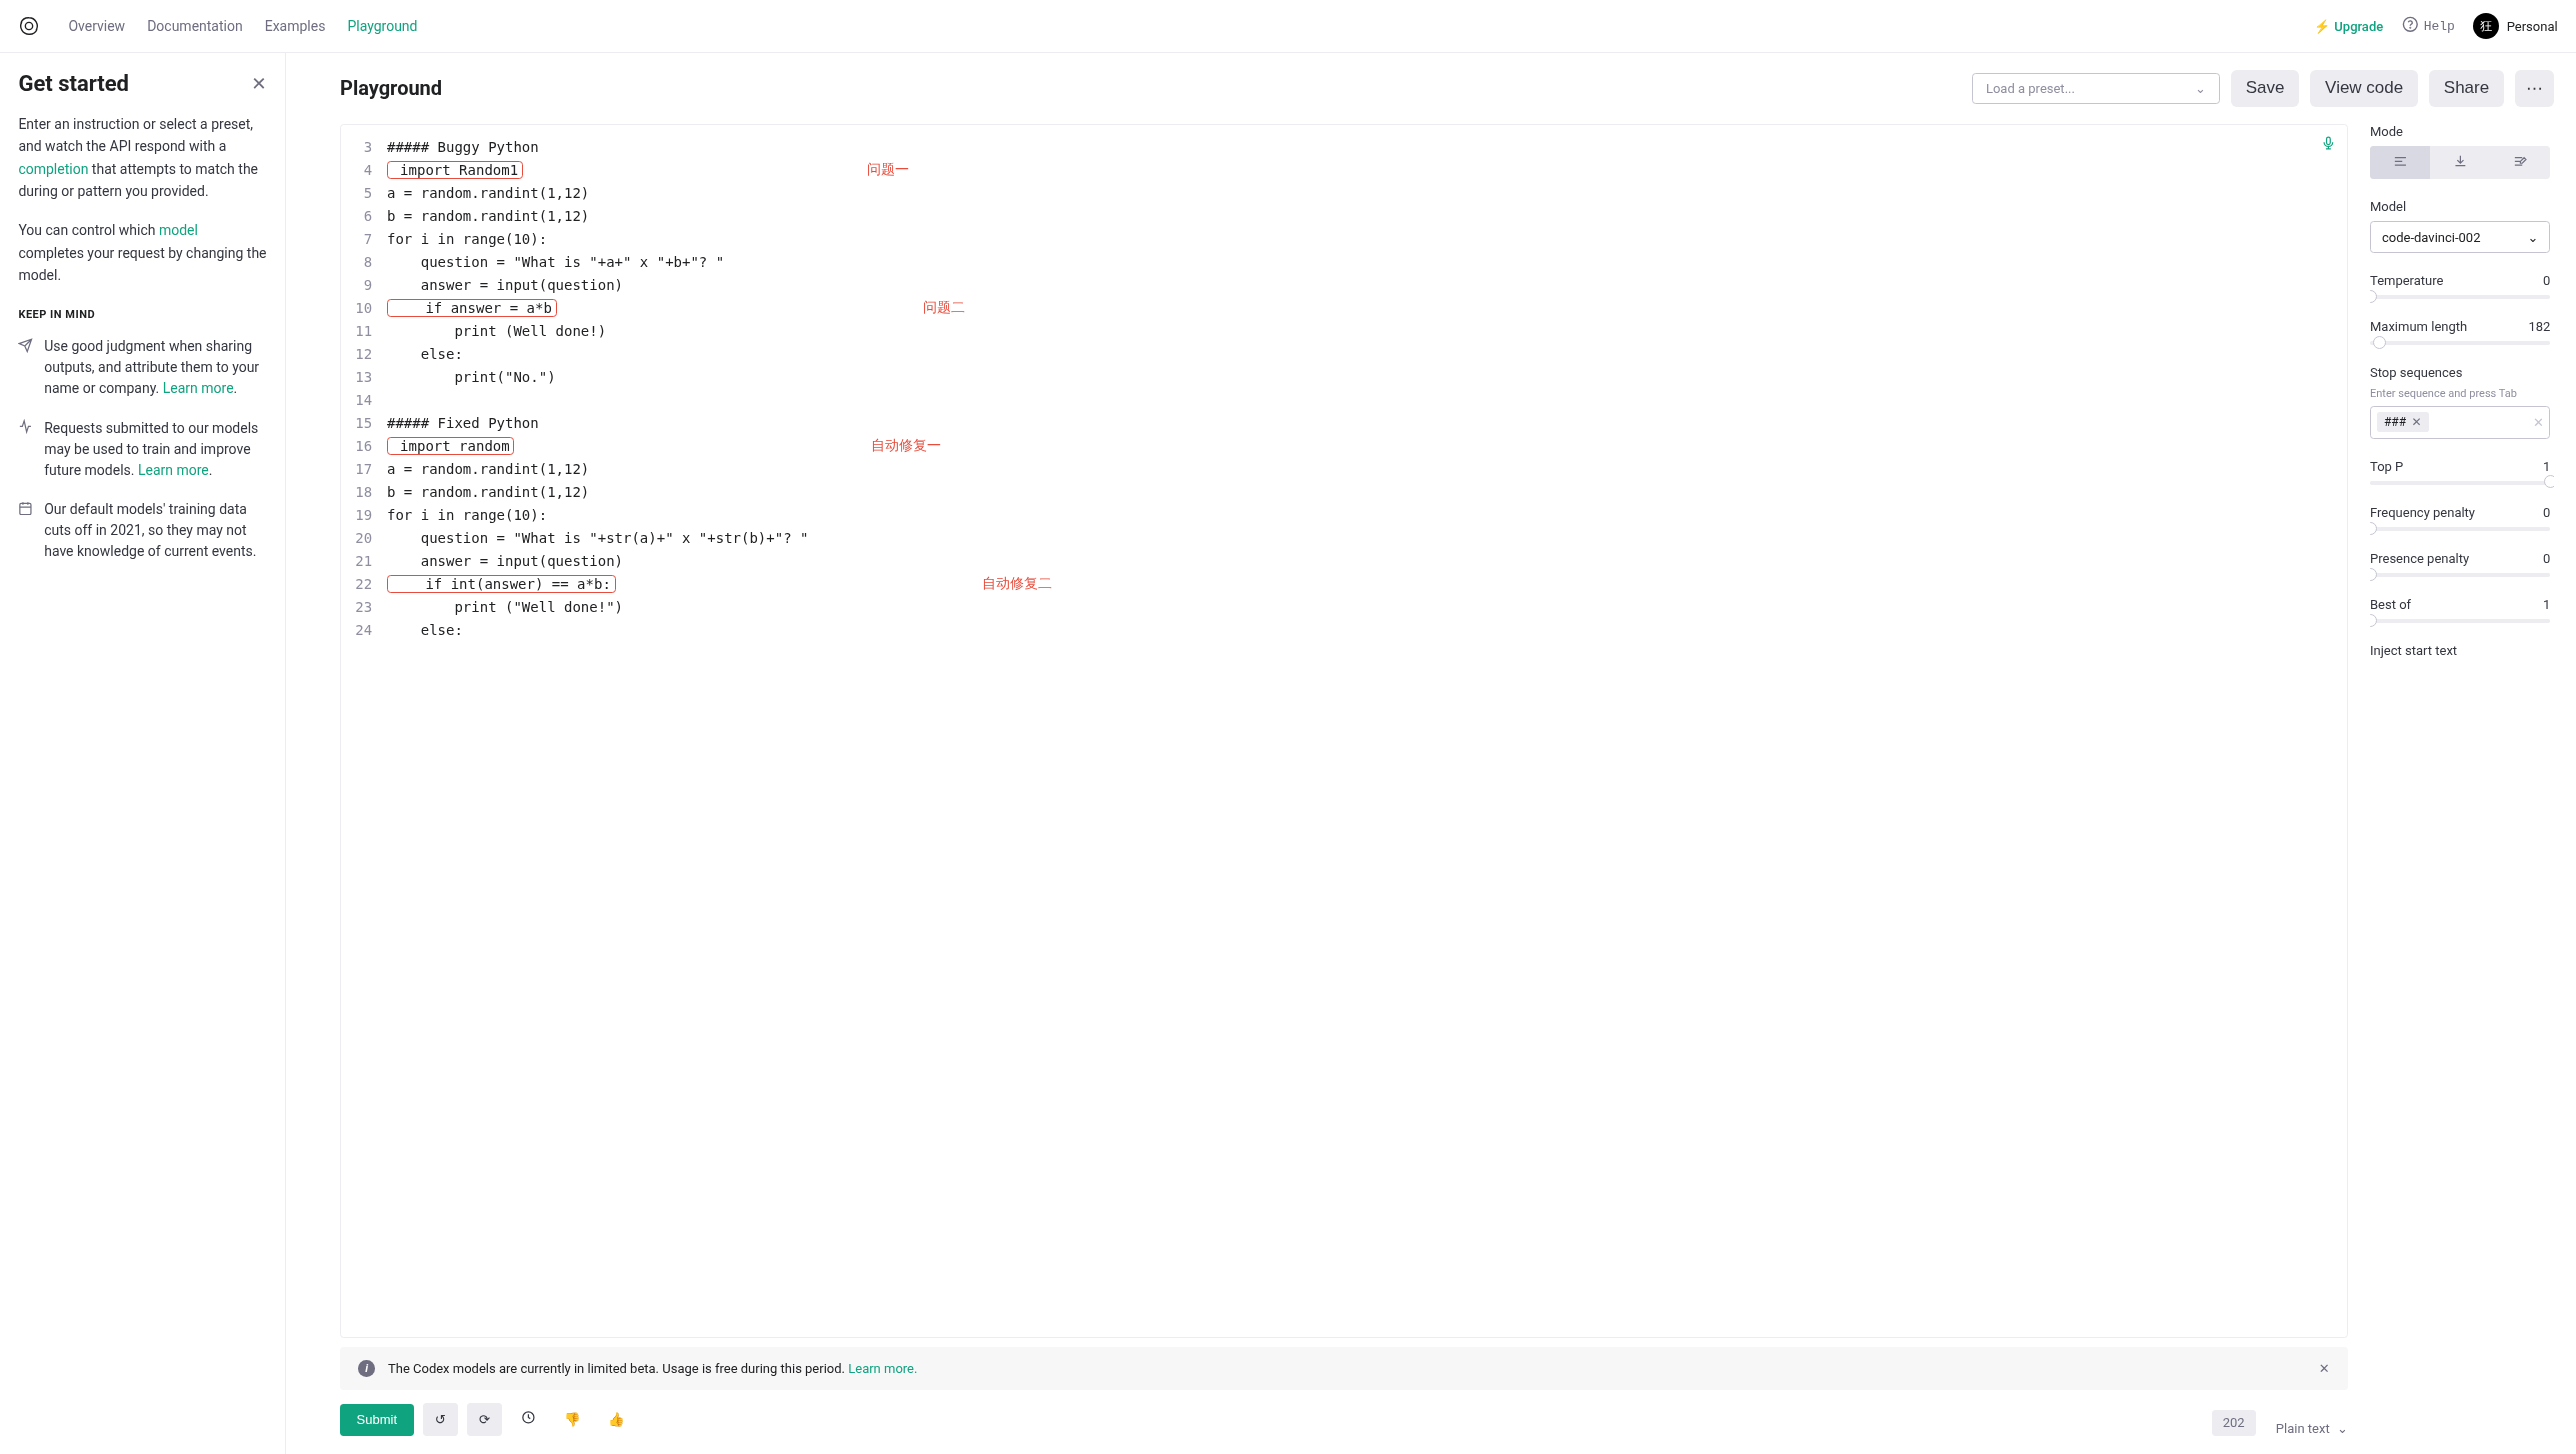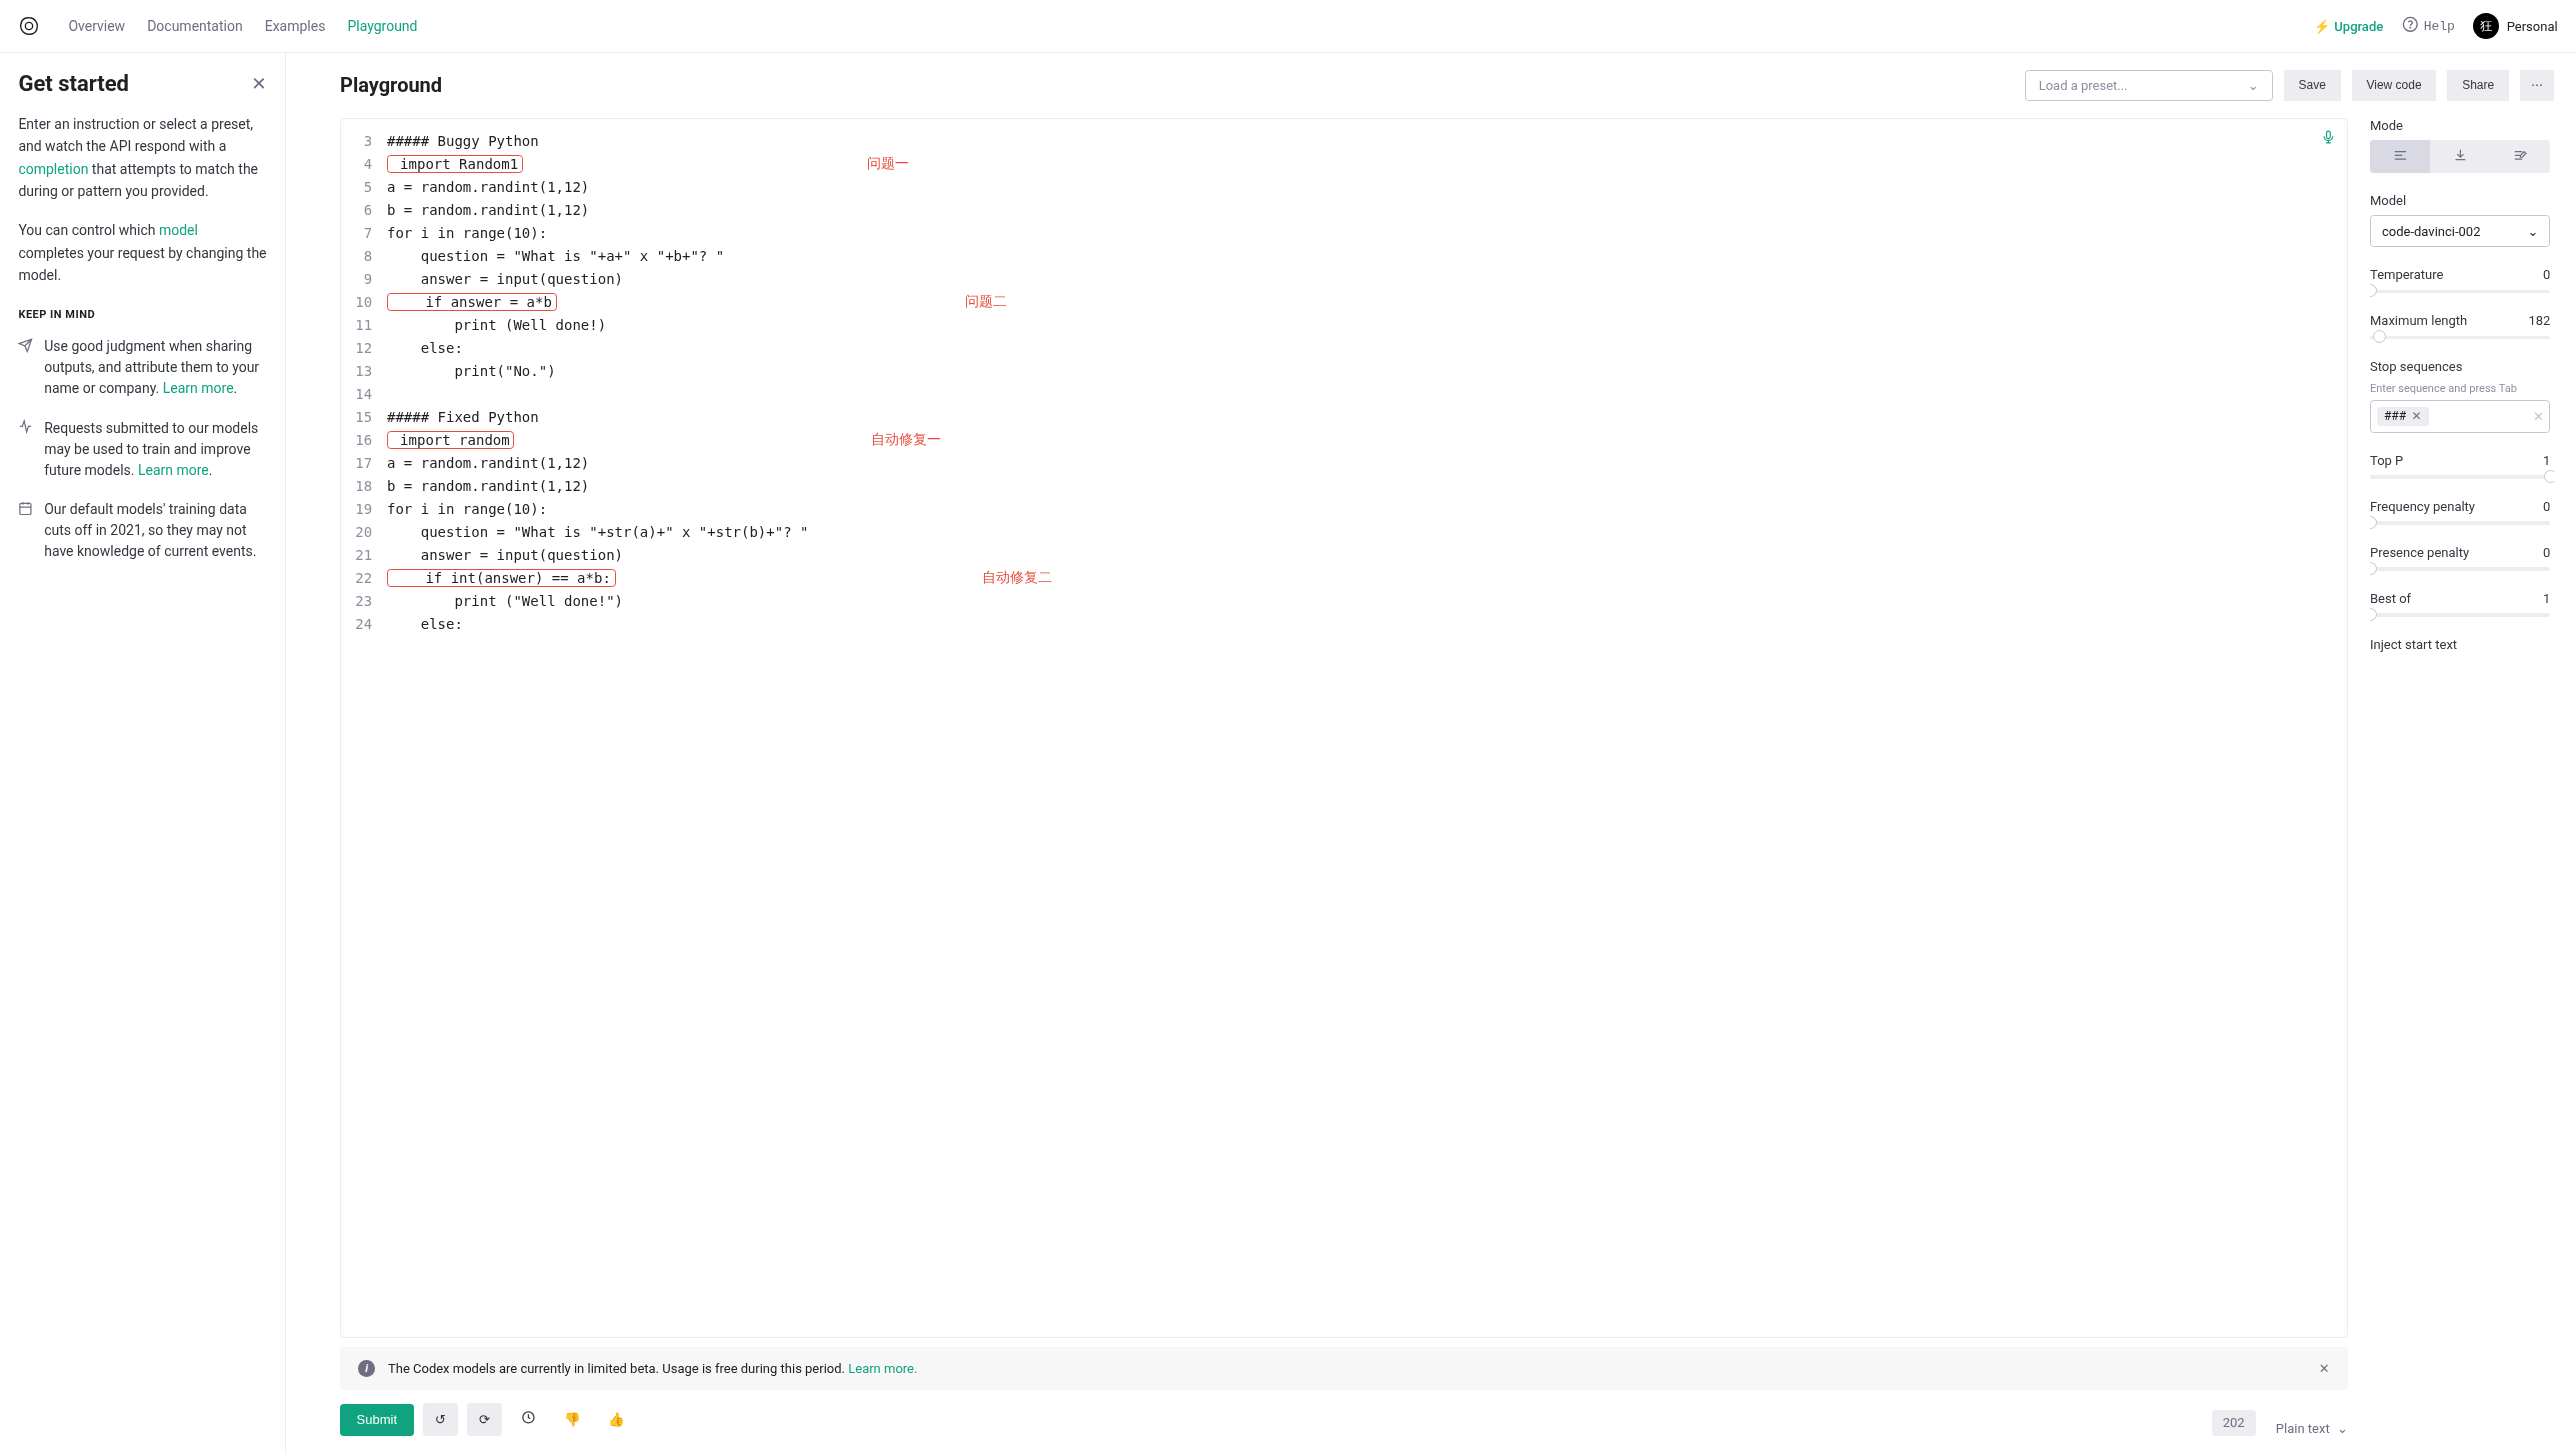--- a/index.html
+++ b/index.html
@@ -22,21 +22,21 @@
 .sidebar-text { color: #353740; line-height: 1.6; margin-bottom: 16.6px; font-size: 14px; }
 .sidebar-text a, .link { color: #10a37f; text-decoration: none; cursor: pointer; }
 .keep-in-mind { font-size: 11px; font-weight: 700; letter-spacing: 0.5px; margin: 22px 0 14.8px; }
 .tip { display: flex; gap: 11px; margin-bottom: 18.4px; }
 .tip-icon { flex-shrink: 0; width: 14.8px; color: #6e6e80; margin-top: 1.8px; }
 .tip-text { color: #353740; line-height: 1.5; font-size: 14px; }
 .content { flex: 1; display: flex; flex-direction: column; overflow: hidden; }
 .content-header { display: flex; align-items: center; padding: 16.6px 22px; gap: 11px; }
 .page-title { font-size: 20px; font-weight: 700; }
 .preset-select { margin-left: auto; border: 0.9px solid #c5c5d2; border-radius: 3.7px; padding: 7.4px 13px; width: 248px; color: #8e8ea0; display: flex; justify-content: space-between; align-items: center; cursor: pointer; }
-.btn { background: #ececf1; border: none; border-radius: 0; padding: 8.3px 14.8px; cursor: pointer; font-size: 12px; color: #353740; }
+.btn { background: #ececf1; border: none; border-radius: 6px; padding: 8.3px 14.8px; cursor: pointer; font-size: 17px; color: #353740; }
 .content-body { flex: 1; display: flex; overflow: hidden; padding: 0 22px 18.4px; gap: 22px; }
 .editor-area { flex: 1; display: flex; flex-direction: column; overflow: hidden; }
 .code-editor { flex: 1; border: 0.9px solid #ececf1; border-radius: 3.7px; overflow: auto; padding: 11px 0; font-family: "SFMono-Regular", Consolas, monospace; font-size: 14px; position: relative; }
 .mic-icon { position: absolute; top: 11px; right: 11px; color: #10a37f; cursor: pointer; }
 .code-line { display: flex; align-items: center; min-height: 23px; position: relative; }
 .line-num { width: 46px; text-align: right; color: #8e8ea0; padding-right: 14.8px; user-select: none; flex-shrink: 0; }
 .line-content { white-space: pre; }
 .highlight-box { border: 1.8px solid #e74c3c; border-radius: 3.7px; padding: 0 3.7px; }
 .annot { position: absolute; color: #e74c3c; font-size: 14px; }
 .notice-bar { display: flex; align-items: center; padding: 13px 18.4px; background: #f7f7f8; border-radius: 3.7px; margin-top: 9.2px; gap: 13px; }
@@ -186,21 +186,21 @@
               <span class="line-num">8</span>
               <span class="line-content">    question = "What is "+a+" x "+b+"? "</span>
             </div>
             <div class="code-line">
               <span class="line-num">9</span>
               <span class="line-content">    answer = input(question)</span>
             </div>
             <div class="code-line">
               <span class="line-num">10</span>
               <span class="line-content highlight-box">    if answer = a*b</span>
-              <span class="annot" style="left:624px">问题二</span>
+              <span class="annot" style="left:582px">问题二</span>
             </div>
             <div class="code-line">
               <span class="line-num">11</span>
               <span class="line-content">        print (Well done!)</span>
             </div>
             <div class="code-line">
               <span class="line-num">12</span>
               <span class="line-content">    else:</span>
             </div>
             <div class="code-line">

